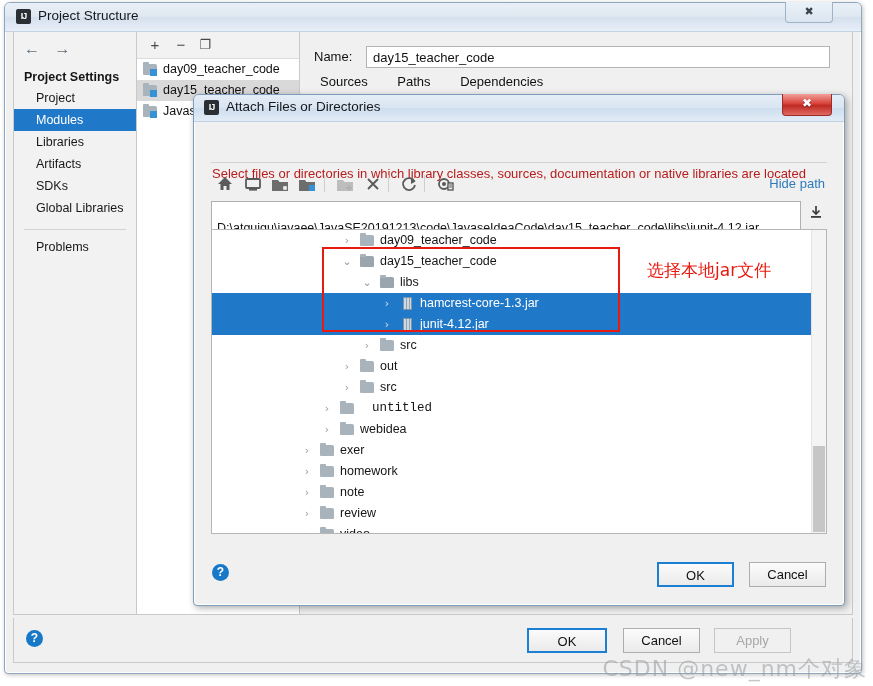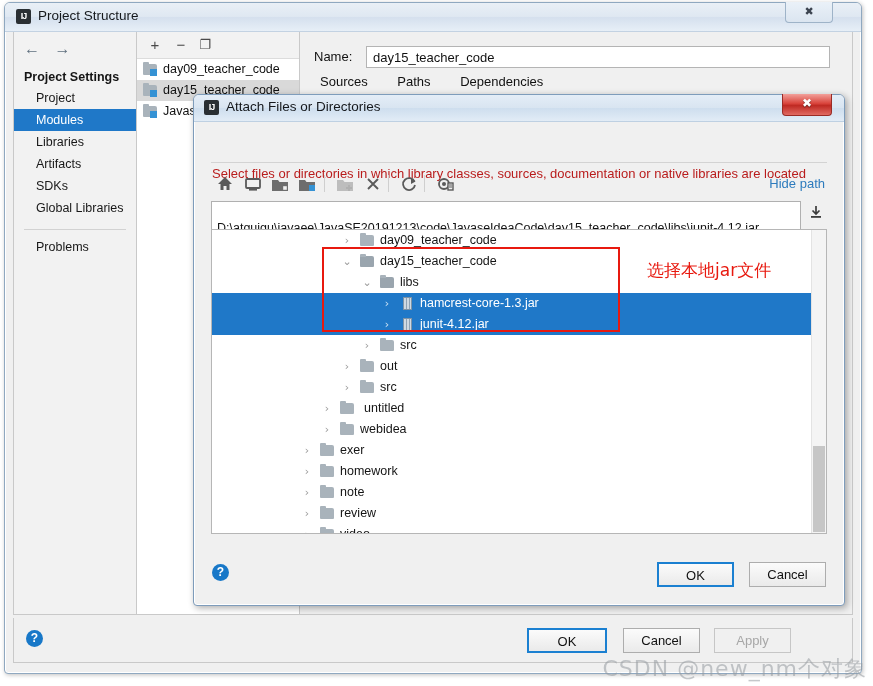--- a/index.html
+++ b/index.html
@@ -512,21 +512,21 @@
 
         <div class="tr-row">
           <span class="tr-arrow" style="left:128px;">›</span>
           <span class="tr-folder" style="left:148px;"></span>
           <span class="tr-label" style="left:168px;">src</span>
         </div>
 
         <div class="tr-row">
           <span class="tr-arrow" style="left:108px;">›</span>
           <span class="tr-folder" style="left:128px;"></span>
-          <span class="tr-label" style="left:152px;">untitled</span>
+          <span class="tr-label" style="left:160px;font-family:Liberation Mono, monospace;">untitled</span>
         </div>
 
         <div class="tr-row">
           <span class="tr-arrow" style="left:108px;">›</span>
           <span class="tr-folder" style="left:128px;"></span>
           <span class="tr-label" style="left:148px;">webidea</span>
         </div>
 
         <div class="tr-row">
           <span class="tr-arrow" style="left:88px;">›</span>

